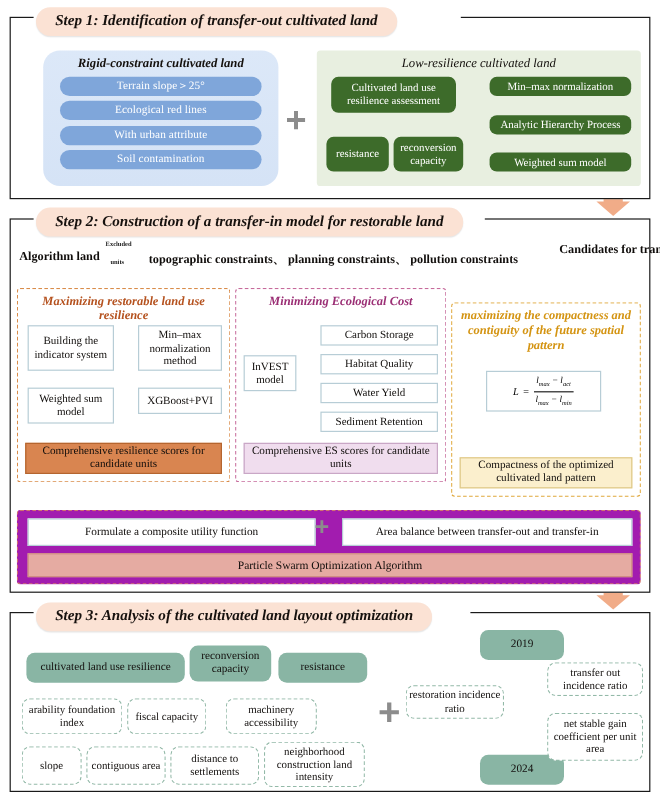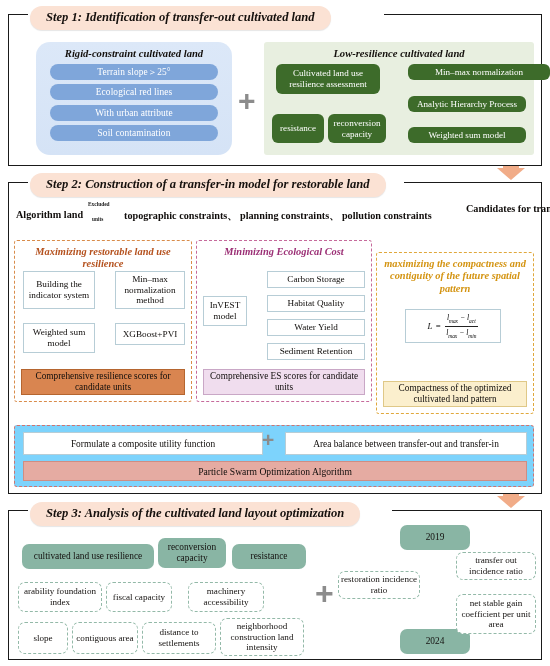--- a/index.html
+++ b/index.html
@@ -77,40 +77,40 @@
   #s2-plus { left: 262px; top: 429px; font-size: 21px; }
   #s3-plus { left: 315px; top: 577px; font-size: 32px; }
 
   
   #s1-right {
     left: 264px; top: 42px; width: 270px; height: 113px;
     background: #e8efe0;
     border-radius: 3px;
   }
   #s1-right .hdr {
-    text-align: center; font-style: italic; font-weight: bold;
+    text-align: center; font-style: italic; font-weight: normal;
     font-size: 10.6px; color: #14100d; margin-top: 6px;
   }
   .green-box {
     position: absolute;
     background: #3d6b2a;
     border-radius: 6px;
     color: #ffffff;
     font-size: 9.1px;
     text-align: center;
     display: flex;
     align-items: center;
     justify-content: center;
     line-height: 1.18;
     padding: 1px 3px;
   }
   #g-assess  { left: 12px;  top: 22px; width: 104px; height: 30px; }
   #g-resist  { left: 8px;   top: 72px; width: 52px;  height: 29px; }
   #g-recon   { left: 64px;  top: 72px; width: 58px;  height: 29px; }
-  #g-minmax  { left: 144px; top: 22px; width: 142px; height: 16px; }
+  #g-minmax  { left: 144px; top: 22px; width: 118px; height: 16px; }
   #g-ahp     { left: 144px; top: 54px; width: 118px; height: 16px; }
   #g-wsm     { left: 144px; top: 85px; width: 118px; height: 16px; }
   
   #s2-row1 {
     position: absolute; left: 14px; top: 203px; width: 520px; height: 28px;
   }
   .s2-lbl {
     position: absolute;
     font-weight: bold; font-size: 10.2px; color: #100d0b;
     white-space: nowrap;
@@ -199,21 +199,21 @@
   .frac { display: inline-flex; flex-direction: column; align-items: center;
           font-style: italic; font-size: 7.6px; line-height: 1.25; }
   .frac .num { border-bottom: 1px solid #222; padding: 0 2px 1px 2px; }
   .frac .den { padding: 1px 2px 0 2px; }
   .fl { font-style: italic; font-size: 8.6px; margin-right: 3px; }
   sub { font-size: 5.4px; }
 
   
   #combine {
     position: absolute; left: 14px; top: 425px; width: 520px; height: 62px;
-    border: 1.3px dashed #d0736f; border-radius: 3px; background: #7dd3fc;
+    border: 1.3px dashed #d0736f; border-radius: 3px; background: #a21caf;
   }
   #cb-util {
     position: absolute; left: 8px; top: 6px; width: 240px; height: 23px;
     border: 1px solid #b7cdd6; background: #ffffff;
     display: flex; align-items: center; justify-content: center;
     font-size: 9.4px; color: #100d0b;
   }
   #cb-area {
     position: absolute; left: 270px; top: 6px; width: 242px; height: 23px;
     border: 1px solid #b7cdd6; background: #ffffff;

